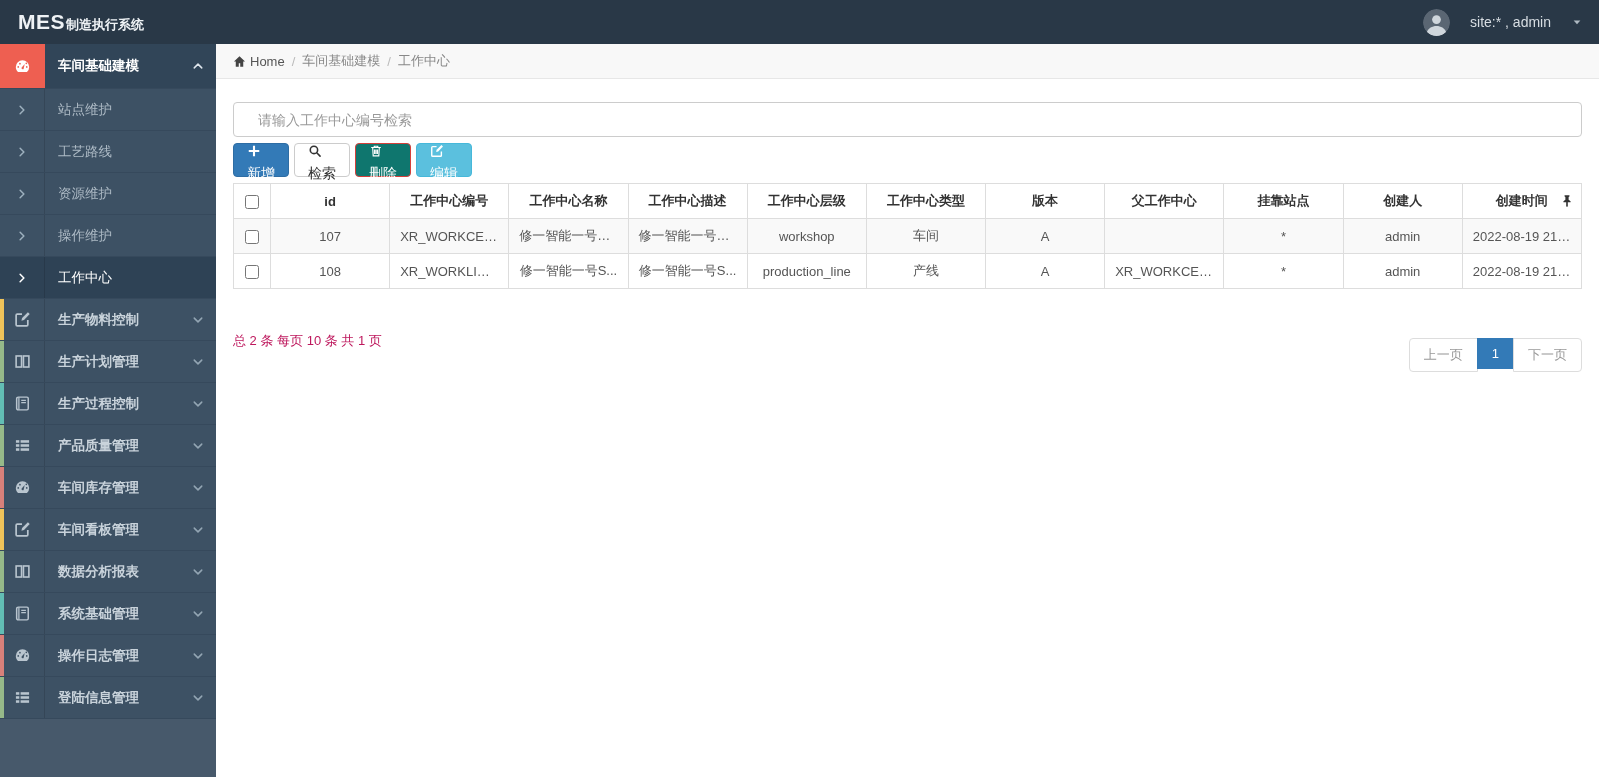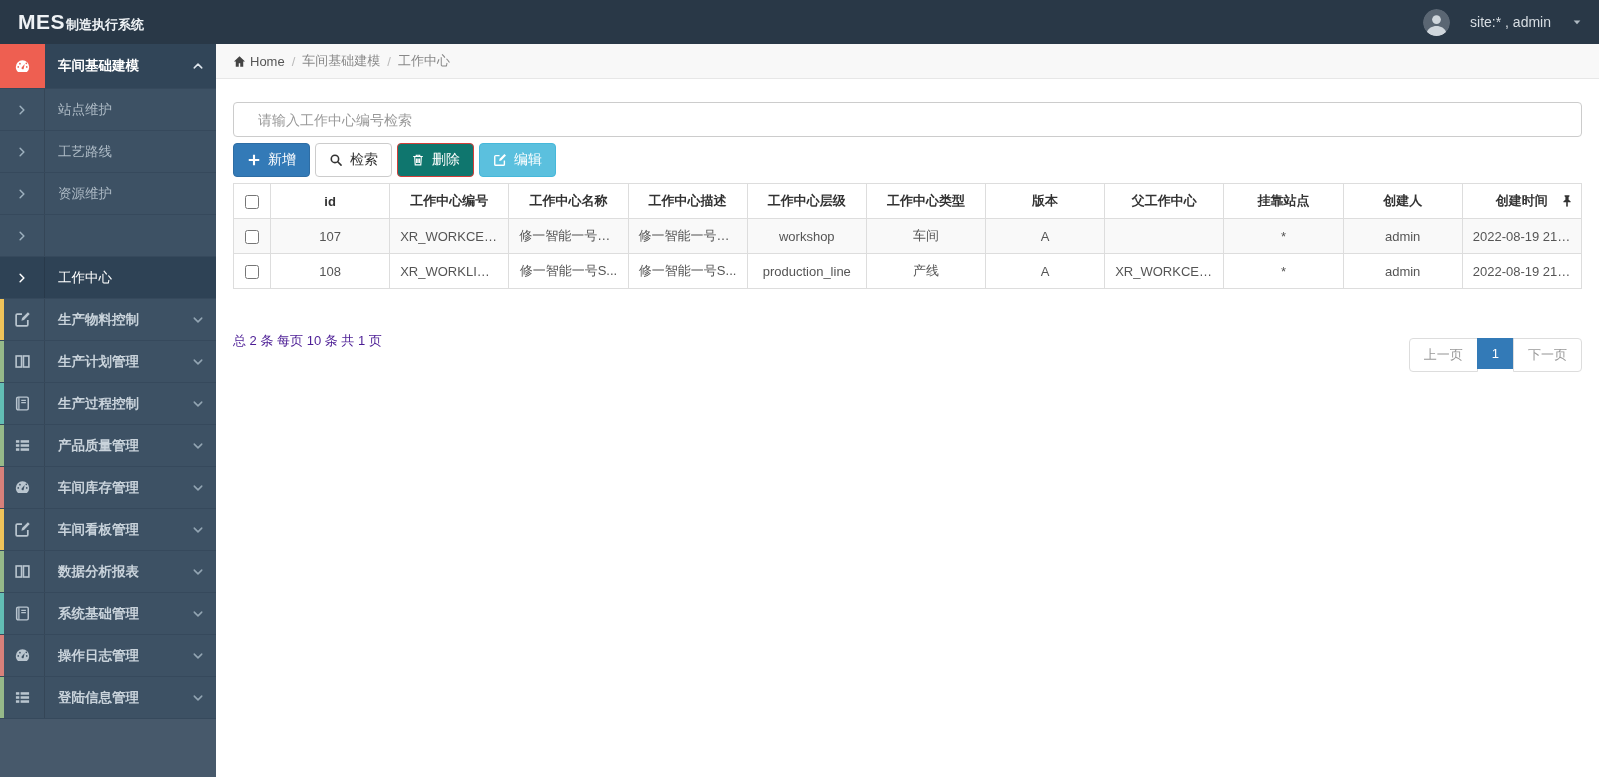--- a/index.html
+++ b/index.html
@@ -74,22 +74,22 @@
   .content { padding: 23px 17px 0 17px; }
   .search-input {
     display: block; width: 100%; height: 35px; border: 1px solid #ccc; border-radius: 4px;
     padding: 6px 24px; font-size: 14px; color: #555; outline: none; font-family: inherit;
   }
   .search-input::placeholder { color: #999; }
 
   .toolbar { margin-top: 6px; display: flex; gap: 5px; }
   .btn {
     height: 34px; padding: 0 13px; border-radius: 4px; font-size: 14px;
-    display: inline-flex; align-items: center; gap: 7px;
-    border: 1px solid transparent; cursor: pointer; font-family: inherit;
+    display: inline-flex; align-items: flex-start; gap: 7px;
+    border: 1px solid transparent; cursor: pointer; font-family: inherit; flex-direction: column;
   }
   .btn .icon { display: flex; }
   .btn .icon svg { width: 14px; height: 14px; }
   .btn-primary { background: #337ab7; border-color: #2e6da4; color: #fff; }
   .btn-default { background: #fff; border-color: #ccc; color: #333; }
   .btn-default .icon { color: #333; }
   .btn-danger  { background: #0f766e; border-color: #d43f3a; color: #fff; }
   .btn-info    { background: #5bc0de; border-color: #46b8da; color: #fff; }
 
   
@@ -103,21 +103,21 @@
   }
   .grid th { color: #333; font-weight: bold; position: relative; height: 35px; background: #fff; }
   .grid td { height: 34px; }
   .grid tbody tr:nth-child(odd) { background: #f9f9f9; }
   .grid input[type="checkbox"] { width: 14px; height: 14px; cursor: pointer; vertical-align: middle; }
   .pin { position: absolute; right: 9px; top: 50%; transform: translateY(-50%); color: #333; cursor: pointer; display: flex; }
   .pin svg { width: 10px; height: 13px; }
 
   
   .pagination-row { display: flex; justify-content: space-between; align-items: center; margin-top: 21px; }
-  .page-summary { color: #4c1d95; font-size: 13px; }
+  .page-summary { color: #be185d; font-size: 13px; }
   .pager { display: flex; list-style: none; margin-top: 28px; }
   .pager a {
     display: block; padding: 7px 14px; border: 1px solid #ddd; margin-left: -1px;
     background: #fff; color: #999; font-size: 13px; text-decoration: none; cursor: pointer;
   }
   .pager li:first-child a { border-radius: 4px 0 0 4px; margin-left: 0; }
   .pager li:last-child a  { border-radius: 0 4px 4px 0; text-align: right; }
   .pager li.active a { background: #337ab7; border-color: #337ab7; color: #fff; }
 </style>
 </head>
@@ -194,20 +194,21 @@
           <span class="nav-label">资源维护</span>
         </div>
         <div class="nav-row child">
           <span class="rail">
             <span class="icon">
               <svg viewBox="0 0 16 16">
                 <path d="M5.5 3 10.5 8 5.5 13" fill="none" stroke="currentColor" stroke-width="2" stroke-linecap="round" stroke-linejoin="round"></path>
               </svg>
             </span>
           </span>
+          <span class="nav-label">操作维护</span>
         </div>
         <div class="nav-row child active">
           <span class="rail">
             <span class="icon">
               <svg viewBox="0 0 16 16">
                 <path d="M5.5 3 10.5 8 5.5 13" fill="none" stroke="currentColor" stroke-width="2" stroke-linecap="round" stroke-linejoin="round"></path>
               </svg>
             </span>
           </span>
           <span class="nav-label">工作中心</span>

